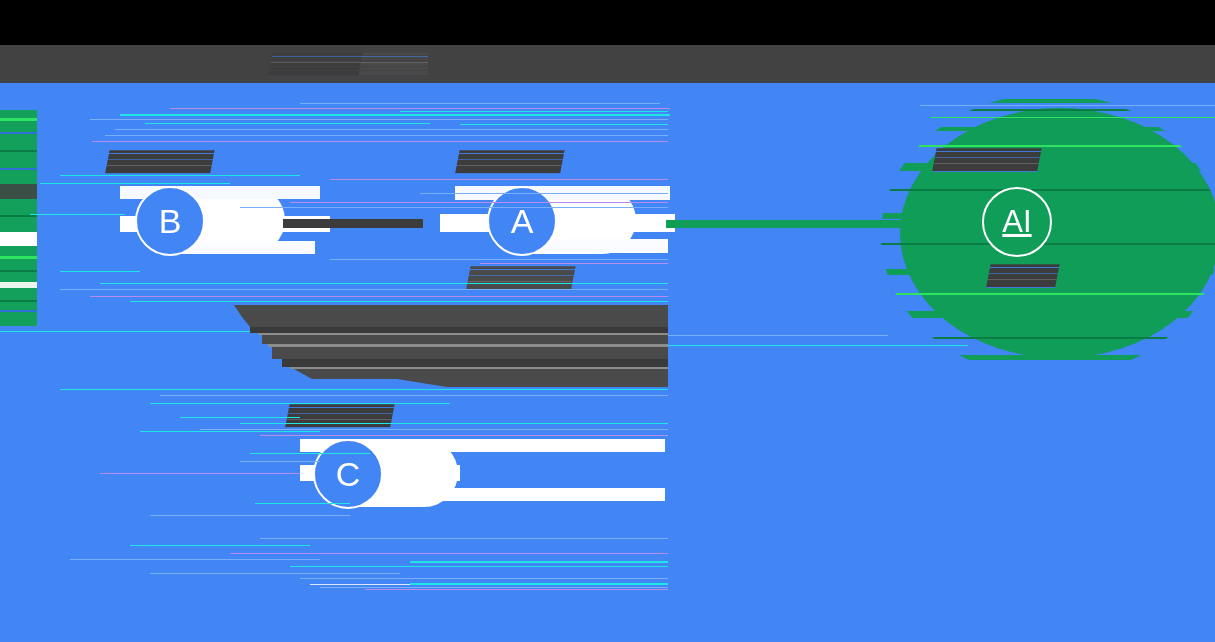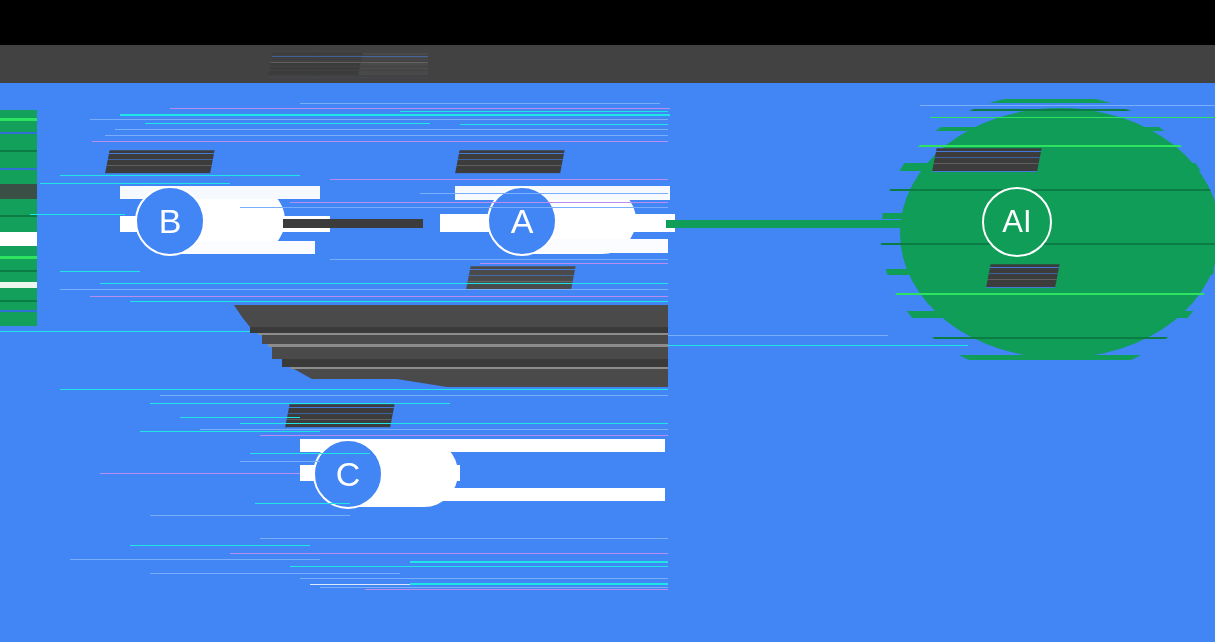--- a/index.html
+++ b/index.html
@@ -71,21 +71,21 @@
   .badge{
     position:absolute;
     border-radius:50%;
     display:flex;align-items:center;justify-content:center;
     color:#fff;font-size:34px;font-weight:400;
     border:2px solid #ffffff;
     box-sizing:border-box;
     z-index:4;
   }
   .badge.blue{background:#4285F4;}
-  .badge.green{background:#0F9D58;font-size:31px;}
+  .badge.green{background:#0F9D58;font-size:31px;text-decoration:underline;}
 
   .node-label{
     position:absolute;
     font-size:15px;
     color:#3c3c3c;
     white-space:nowrap;
     z-index:5;
   }
 
   

